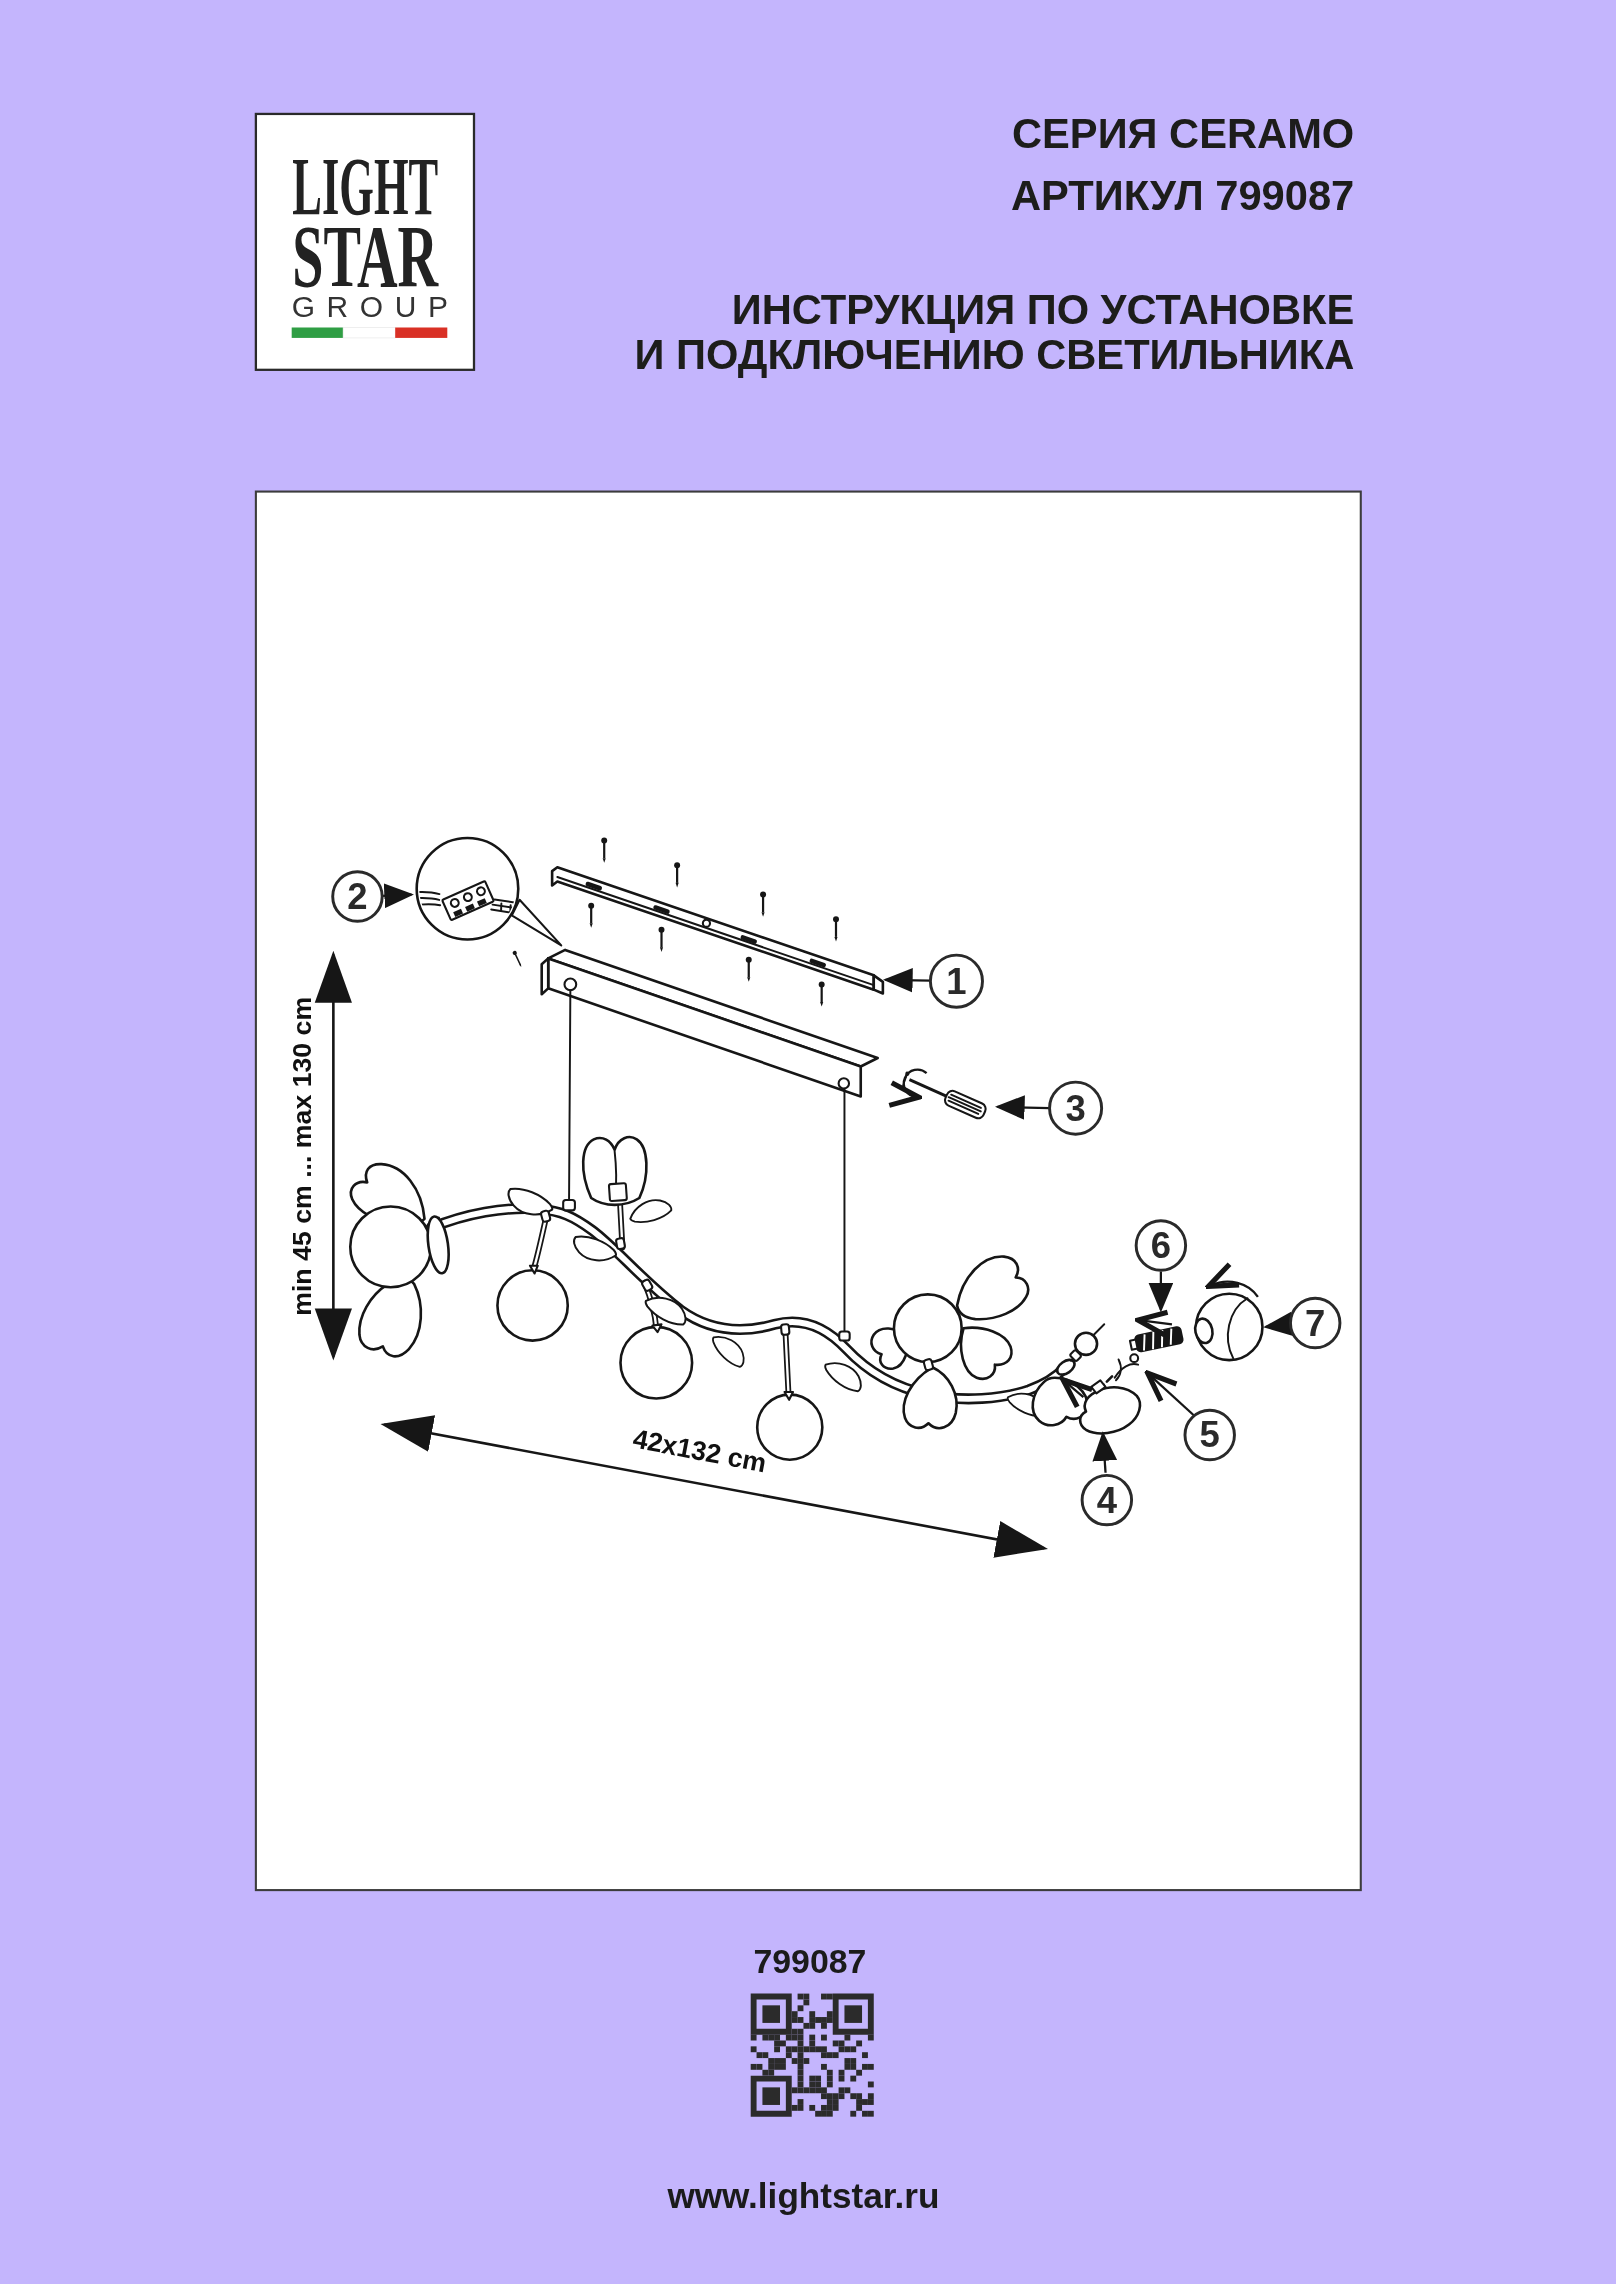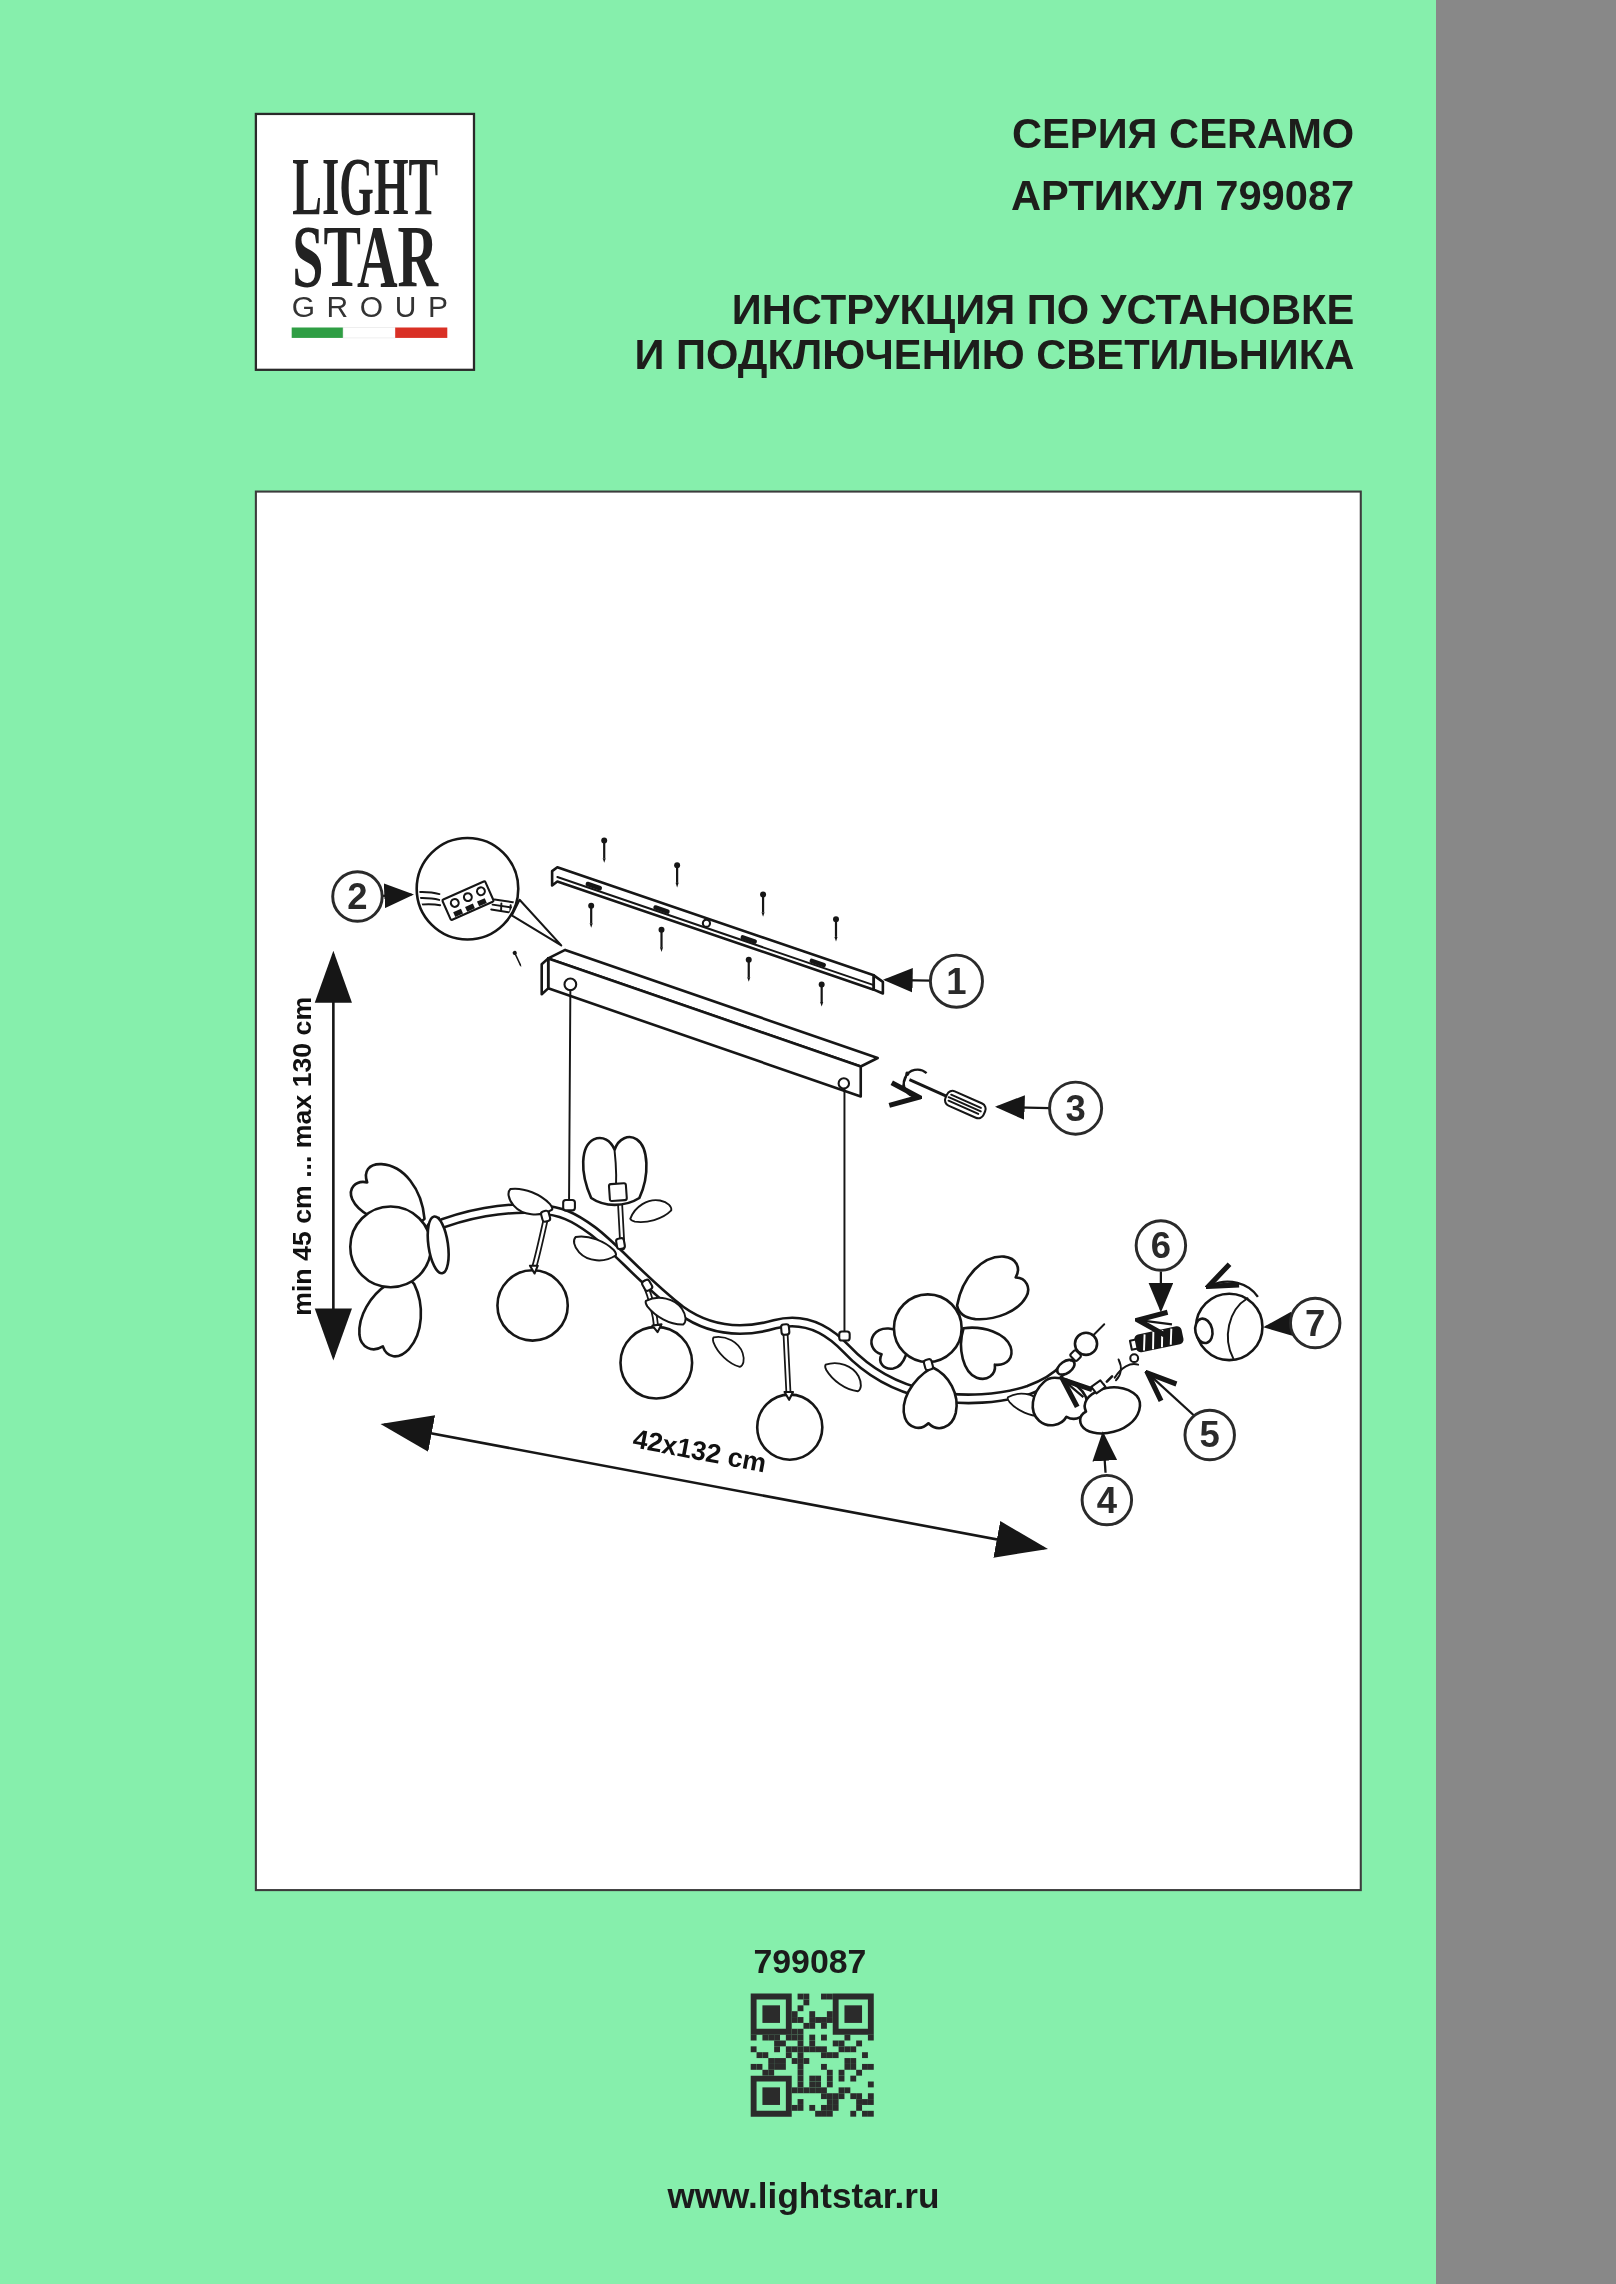--- a/index.html
+++ b/index.html
@@ -1,16 +1,16 @@
 <!DOCTYPE html>
 <html style="font-size:10.4px"><head>
 <meta charset="utf-8">
 <style>
   html,body{margin:0;padding:0;background:#888;}
-  .page{position:relative;width:1436px;height:2284px;background:#86efac;overflow:hidden;
+  .page{position:relative;width:1616px;height:2284px;background:#c4b5fd;overflow:hidden;
         font-family:"Liberation Sans",sans-serif;}
   svg{position:absolute;left:0;top:0;}
   svg text{font-family:"Liberation Sans",sans-serif;fill:#1b1b1b;}
   .serif{font-family:"Liberation Serif",serif;font-weight:700;fill:#222;}
   .grp{font-family:"Liberation Sans",sans-serif;font-weight:400;fill:#333;}
   .hdr{font-weight:700;font-size:64px;text-anchor:end;fill:#1d1d1b;}
   .ln{fill:none;stroke:#161616;stroke-width:4;stroke-linecap:round;stroke-linejoin:round;}
   .ln3{fill:none;stroke:#161616;stroke-width:3;stroke-linecap:round;}
   .lnw{fill:#ffffff;stroke:#161616;stroke-width:4;stroke-linecap:round;stroke-linejoin:round;}
   .lnw3{fill:#ffffff;stroke:#161616;stroke-width:3.2;stroke-linejoin:round;}

